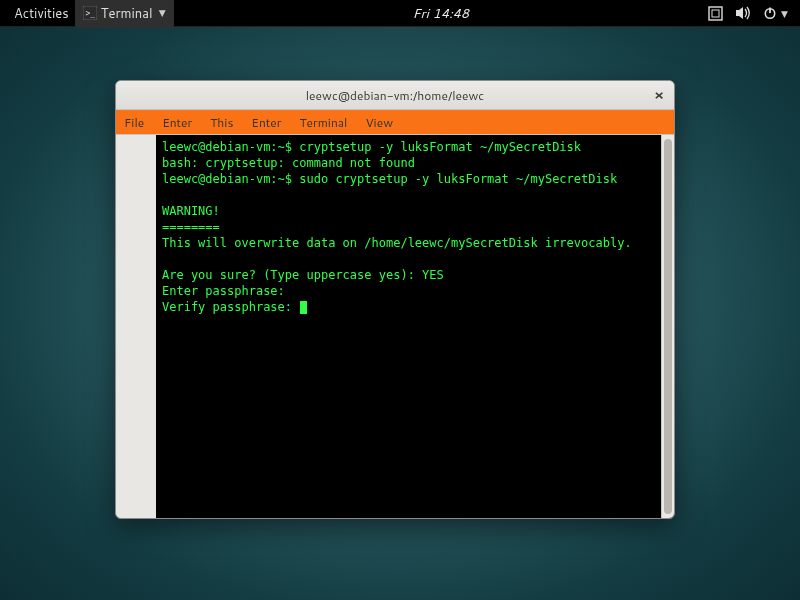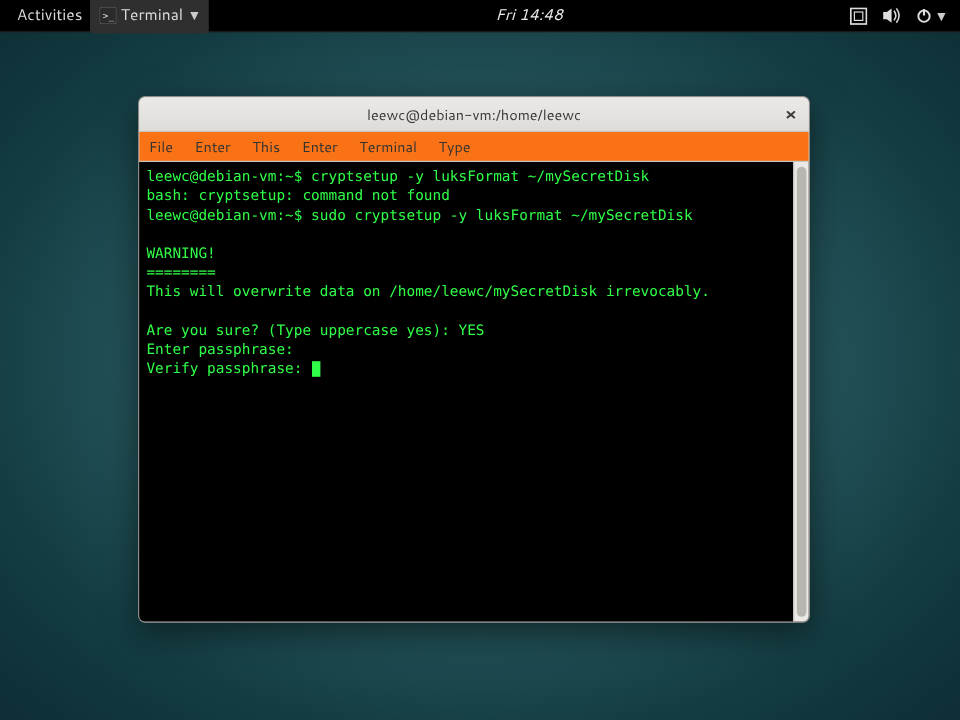--- a/index.html
+++ b/index.html
@@ -73,20 +73,21 @@
     padding:0 8px;
     gap:18px;
     color:#333;
     font-size:12px;
   }
   .menubar span { cursor:default; }
   .term-wrap {
     flex:1;
     background:#000;
     display:flex;
+    margin-left:40px;
   }
   .terminal {
     flex:1;
     background:#000;
     color:#30ff48;
     font-family:"DejaVu Sans Mono","Menlo","Consolas",monospace;
     font-size:12px;
     line-height:16px;
     padding:4px 6px;
     white-space:pre-wrap;
@@ -164,21 +165,21 @@
       <span class="close">
         <span>×</span>
       </span>
     </div>
     <div class="menubar">
       <span>File</span>
       <span>Enter</span>
       <span>This</span>
       <span>Enter</span>
       <span>Terminal</span>
-      <span>Type</span>
+      <span>View</span>
     </div>
     <div class="term-wrap">
       <div class="terminal" id="terminal">leewc@debian-vm:~$ cryptsetup -y luksFormat ~/mySecretDisk
 bash: cryptsetup: command not found
 leewc@debian-vm:~$ sudo cryptsetup -y luksFormat ~/mySecretDisk
 
 WARNING!
 ========
 This will overwrite data on /home/leewc/mySecretDisk irrevocably.
 

